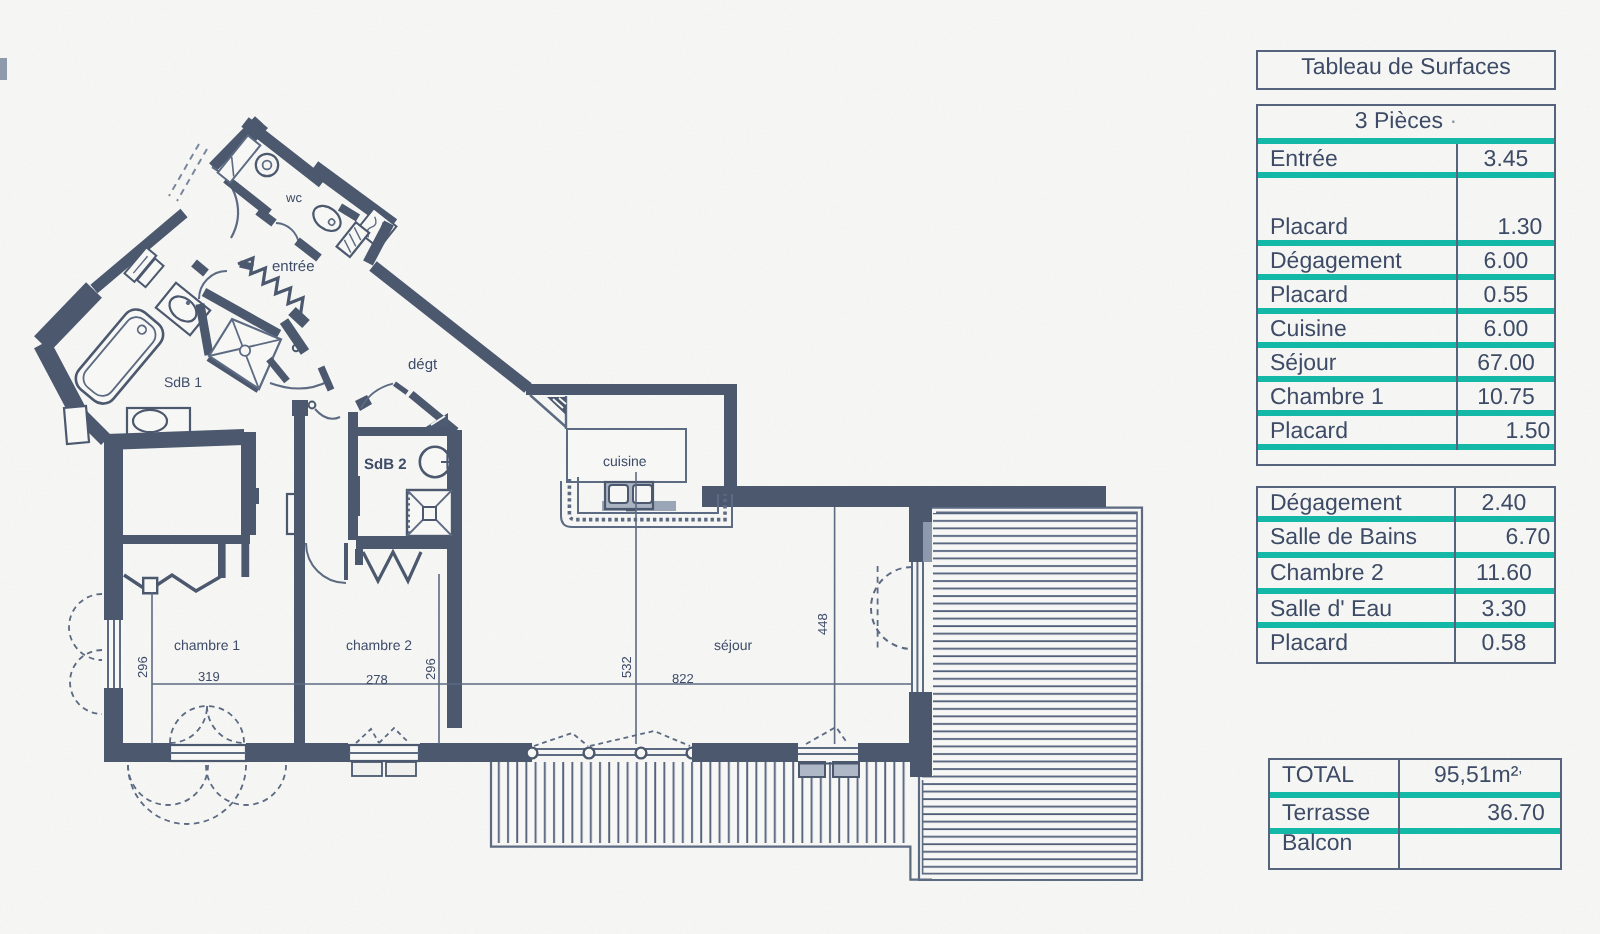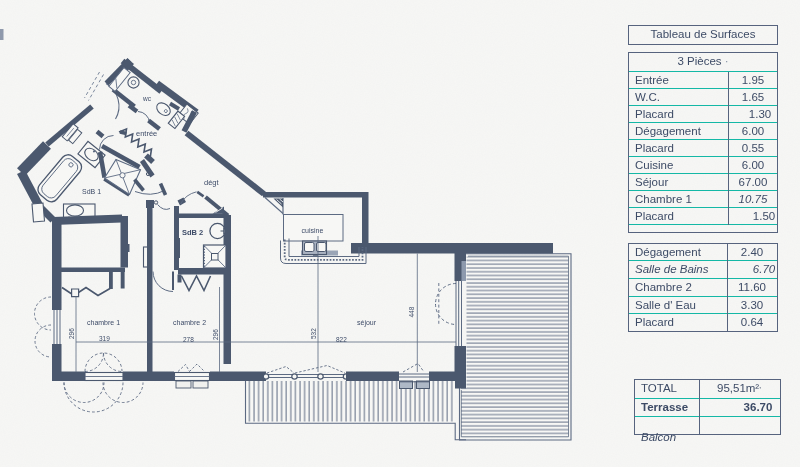--- a/index.html
+++ b/index.html
@@ -1,19 +1,19 @@
 <!DOCTYPE html>
 <html><head>
 <meta charset="utf-8">
 <style>
 html,body{margin:0;padding:0;}
 .page{position:relative;width:800px;height:467px;background:#f7f7f5;overflow:hidden;
       font-family:"Liberation Sans", sans-serif;}
 .tbl{position:absolute;box-sizing:border-box;border:1.15px solid #56637e;color:#3d4b66;}
-.row{position:absolute;box-sizing:border-box;border-bottom:1px solid #14b8a6;}
+.row{position:absolute;box-sizing:border-box;border-bottom:3px solid #14b8a6;}
 .lbl{position:absolute;left:6px;top:2px;font-size:11.5px;color:#3d4b66;white-space:nowrap;}
 .num{position:absolute;top:2px;font-size:11.5px;color:#3d4b66;text-align:center;}
 </style>
 </head>
 <body>
 <div class="page">
 <svg width="800" height="467" viewBox="0 0 800 467" style="position:absolute;left:0;top:0;filter:blur(0.22px)">
 <defs>
 <pattern id="hatchH" width="6" height="3.76" patternUnits="userSpaceOnUse">
   <rect width="6" height="3.76" fill="#f7f7f5"></rect>
@@ -393,27 +393,23 @@
 </div>
 
 <div class="tbl" style="left:628px;top:52px;width:150px;height:181px;">
 
   <div class="row" style="left:0;top:0;width:100%;height:19px;">
         <div style="text-align:center;font-size:11.5px;margin-top:2px;">3 Pièces <span style="color:#8a94a8;">·</span></div>
       </div>
 
   <div class="row" style="left:0;top:19px;width:100%;height:17px;">
         <span class="lbl">Entrée</span>
-        <span class="num" style="left:99px;width:50px;">1.95</span>
-      </div>
-
-  <div class="row" style="left:0;top:36px;width:100%;height:17px;">
-        <span class="lbl">W.C.</span>
-        <span class="num" style="left:99px;width:50px;">1.65</span>
-      </div>
+        <span class="num" style="left:99px;width:50px;">3.45</span>
+      </div>
+
 
   <div class="row" style="left:0;top:53px;width:100%;height:17px;">
         <span class="lbl">Placard</span>
         <span class="num" style="left:99px;width:64px;">1.30</span>
       </div>
 
   <div class="row" style="left:0;top:70px;width:100%;height:17px;">
         <span class="lbl">Dégagement</span>
         <span class="num" style="left:99px;width:50px;">6.00</span>
       </div>
@@ -428,72 +424,72 @@
         <span class="num" style="left:99px;width:50px;">6.00</span>
       </div>
 
   <div class="row" style="left:0;top:121px;width:100%;height:17px;">
         <span class="lbl">Séjour</span>
         <span class="num" style="left:99px;width:50px;">67.00</span>
       </div>
 
   <div class="row" style="left:0;top:138px;width:100%;height:17px;">
         <span class="lbl">Chambre 1</span>
-        <span class="num" style="left:99px;width:50px;font-style:italic;">10.75</span>
+        <span class="num" style="left:99px;width:50px;">10.75</span>
       </div>
 
   <div class="row" style="left:0;top:155px;width:100%;height:17px;">
         <span class="lbl">Placard</span>
         <span class="num" style="left:99px;width:72px;">1.50</span>
       </div>
 
   <div style="position:absolute;left:99px;top:19px;width:0;height:153px;border-left:1px solid #56637e;"></div>
 </div>
 
 <div class="tbl" style="left:628px;top:242.5px;width:150px;height:89px;">
 
   <div class="row" style="left:0;top:0;width:100%;height:17.7px;">
         <span class="lbl">Dégagement</span>
         <span class="num" style="left:98px;width:50px;">2.40</span>
       </div>
 
-  <div class="row" style="left:0;top:17.7px;width:100%;height:17.7px;font-style:italic;">
+  <div class="row" style="left:0;top:17.7px;width:100%;height:17.7px;">
         <span class="lbl">Salle de Bains</span>
         <span class="num" style="left:98px;width:50px;margin-left:12px;">6.70</span>
       </div>
 
   <div class="row" style="left:0;top:35.4px;width:100%;height:17.7px;">
         <span class="lbl">Chambre 2</span>
         <span class="num" style="left:98px;width:50px;">11.60</span>
       </div>
 
   <div class="row" style="left:0;top:53.1px;width:100%;height:17.7px;">
         <span class="lbl">Salle d' Eau</span>
         <span class="num" style="left:98px;width:50px;">3.30</span>
       </div>
 
   <div class="row" style="left:0;top:70.8px;width:100%;height:17.7px;border-bottom:none;">
         <span class="lbl">Placard</span>
-        <span class="num" style="left:98px;width:50px;">0.64</span>
+        <span class="num" style="left:98px;width:50px;">0.58</span>
       </div>
 
   <div style="position:absolute;left:98px;top:0;width:0;height:88px;border-left:1px solid #56637e;"></div>
 </div>
 
 <div class="tbl" style="left:634px;top:359px;width:147px;height:56px;margin-top:20px;">
 
   <div class="row" style="left:0;top:0;width:100%;height:18.7px;">
         <span class="lbl">TOTAL</span>
         <span class="num" style="left:64px;width:80px;">95,51m²<span style="font-size:8px;">’</span></span>
       </div>
 
-  <div class="row" style="left:0;top:18.7px;width:100%;height:18.7px;font-weight:bold;">
+  <div class="row" style="left:0;top:18.7px;width:100%;height:18.7px;">
         <span class="lbl">Terrasse</span>
         <span class="num" style="left:73px;width:100px;">36.70</span>
       </div>
 
-  <div class="row" style="left:0;top:49px;width:100%;height:18.6px;border-bottom:none;font-style:italic;">
+  <div class="row" style="left:0;top:34px;width:100%;height:18.6px;border-bottom:none;">
         <span class="lbl">Balcon</span>
       </div>
 
   <div style="position:absolute;left:64px;top:0;width:0;height:55px;border-left:1px solid #56637e;"></div>
 </div>
 </div>
 
 </body></html>

